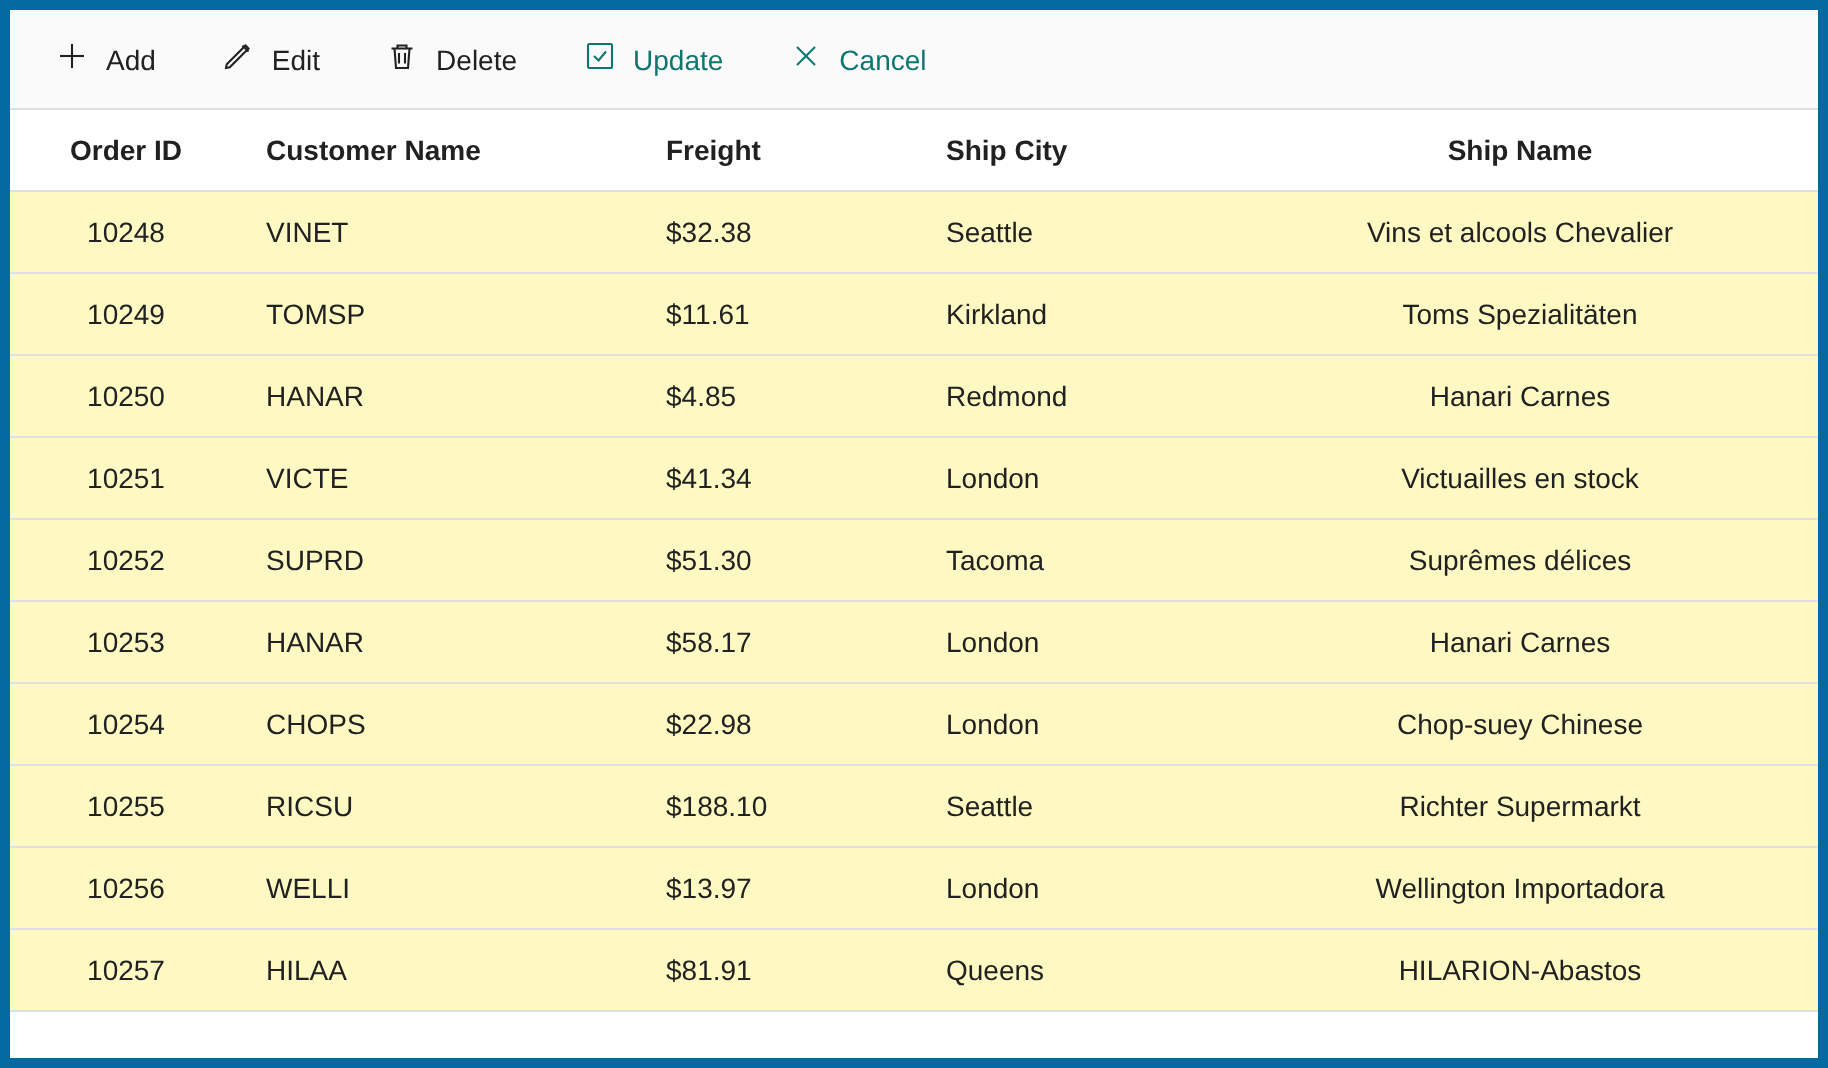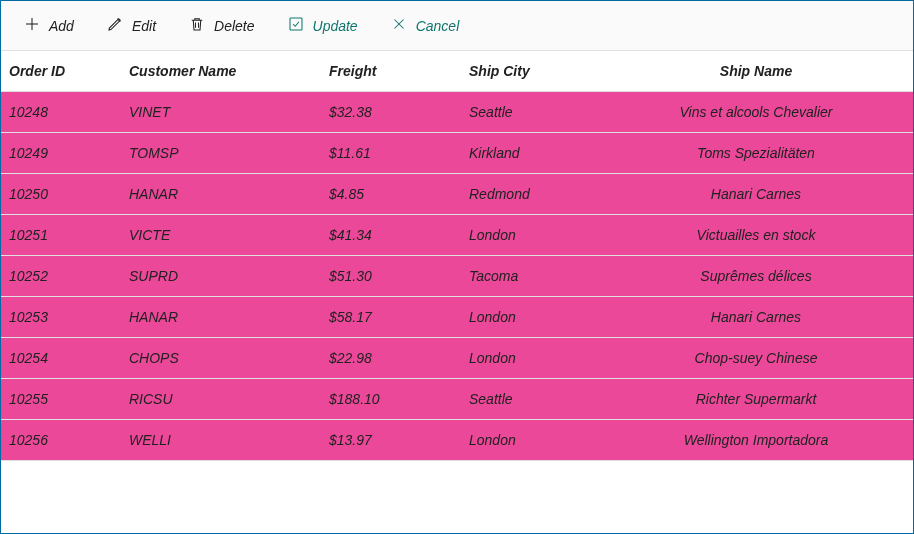--- a/index.html
+++ b/index.html
@@ -6,25 +6,24 @@
   body {
     margin: 0;
     font-family: "Segoe UI", Arial, sans-serif;
     font-size: 14px;
     color: #212121;
     background: #fff;
   }
   .grid-container {
     width: 914px;
     height: 534px;
-    border: 1px solid #0369a1;
+    border: 5px solid #0369a1;
     display: flex;
     flex-direction: column;
     overflow: hidden;
-    font-style: italic;
   }
   .toolbar {
     display: flex;
     align-items: center;
     padding: 8px 8px;
     border-bottom: 1px solid #e0e0e0;
     background: #fafafa;
     gap: 4px;
   }
   .toolbar-btn {
@@ -56,29 +55,29 @@
     padding-right: 16px; 
   }
   .body-scroll {
     flex: 1;
     overflow-y: scroll;
     overflow-x: hidden;
   }
   .row {
     display: flex;
     border-bottom: 1px solid #e0e0e0;
-    background: #ec4899;
+    background: #fef9c3;
   }
   .cell {
     padding: 12px 8px 12px 8px;
     overflow: hidden;
     text-overflow: ellipsis;
     white-space: nowrap;
   }
-  .col-orderid   { width: 120px; text-align: left; padding-right: 12px;}
+  .col-orderid   { width: 120px; text-align: center; padding-right: 12px;}
   .col-customer  { width: 200px; text-align: left; }
   .col-freight   { width: 140px; text-align: left; padding-right: 12px;}
   .col-shipcity  { width: 180px; text-align: left; }
   .col-shipname  { width: 230px; text-align: center; }
   
   .body-scroll::-webkit-scrollbar { width: 16px; }
   .body-scroll::-webkit-scrollbar-track { background: #f1f1f1; }
   .body-scroll::-webkit-scrollbar-thumb { background: #c1c1c1; }
   .body-scroll::-webkit-scrollbar-button {
     display: block;
@@ -206,15 +205,22 @@
         <div class="cell col-shipcity">Seattle</div>
         <div class="cell col-shipname">Richter Supermarkt</div>
       </div>
       <div class="row">
         <div class="cell col-orderid">10256</div>
         <div class="cell col-customer">WELLI</div>
         <div class="cell col-freight">$13.97</div>
         <div class="cell col-shipcity">London</div>
         <div class="cell col-shipname">Wellington Importadora</div>
       </div>
+      <div class="row">
+        <div class="cell col-orderid">10257</div>
+        <div class="cell col-customer">HILAA</div>
+        <div class="cell col-freight">$81.91</div>
+        <div class="cell col-shipcity">Queens</div>
+        <div class="cell col-shipname">HILARION-Abastos</div>
+      </div>
     </div>
 
 </div>
 
 </body></html>

